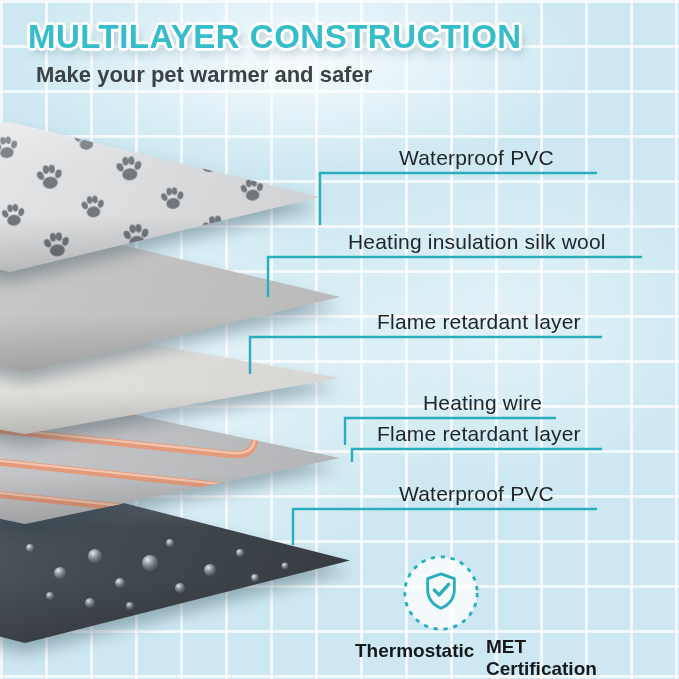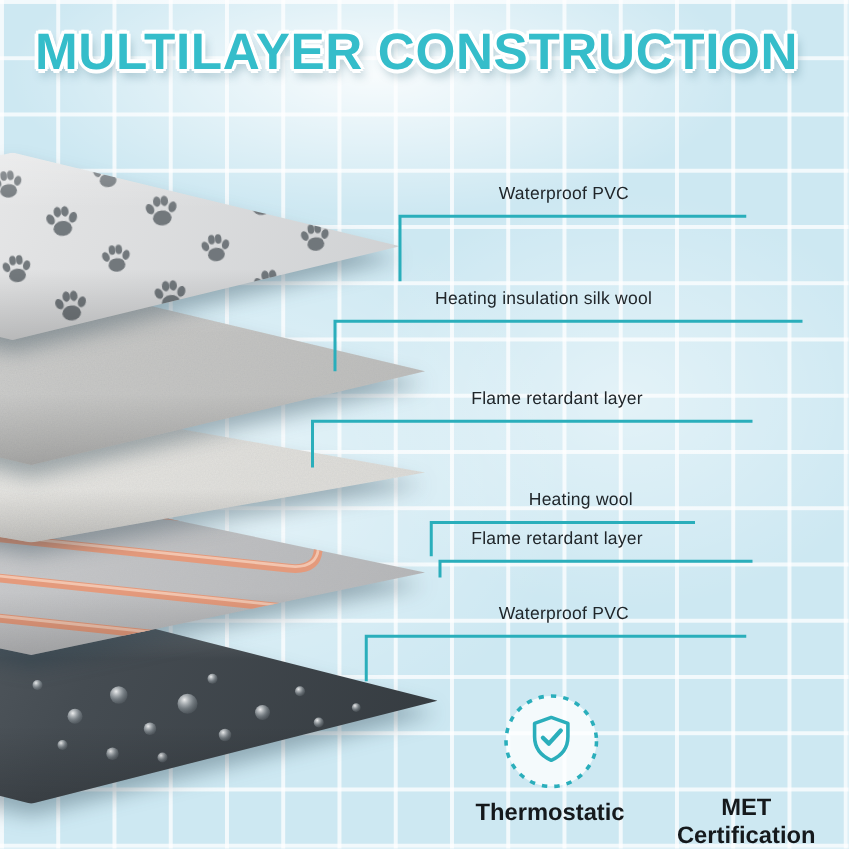--- a/index.html
+++ b/index.html
@@ -18,21 +18,21 @@
   }
   .haze{
     position:absolute;inset:0;pointer-events:none;z-index:1;
     background:
       radial-gradient(ellipse 420px 160px at 300px 60px, rgba(255,255,255,.85), rgba(255,255,255,0) 70%),
       radial-gradient(ellipse 400px 320px at 180px 380px, rgba(255,255,255,.5), rgba(255,255,255,0) 70%),
       radial-gradient(ellipse 320px 240px at 500px 320px, rgba(255,255,255,.45), rgba(255,255,255,0) 70%);
   }
   .header{position:absolute;left:28px;top:18px;z-index:10;}
   .title{
-    margin:0;font-size:41px;font-weight:800;letter-spacing:.5px;color:var(--title,#35bdca);
+    margin:0;font-size:33px;font-weight:800;letter-spacing:.5px;color:var(--title,#35bdca);
     text-shadow:
       -3px 0 0 #fff, 3px 0 0 #fff, 0 -3px 0 #fff, 0 3px 0 #fff,
       -2px -2px 0 #fff, 2px -2px 0 #fff, -2px 2px 0 #fff, 2px 2px 0 #fff,
       3px 6px 8px rgba(30,90,110,.35);
   }
   .subtitle{margin:6px 0 0 8px;font-size:22px;font-weight:700;color:var(--heading-text,#3c4347);}
   .sheet{position:absolute;filter:drop-shadow(0 10px 8px rgba(30,55,70,.35));}
   .sheet-inner{
     position:relative;width:100%;height:100%;overflow:hidden;
     clip-path:polygon(50% 0,100% 50%,50% 100%,0 50%);
@@ -46,30 +46,30 @@
   .wool{background:linear-gradient(110deg,#e3e3e1,#c9c9c7 55%,#bcbcba);}
   .flame{background:linear-gradient(110deg,#f5f4f0,#e5e4e0 60%,#dcdbd7);}
   .wirebed{background:linear-gradient(110deg,#dcdddf,#c2c3c5 60%,#b4b5b7);}
   .pvc-bottom{background:linear-gradient(115deg,#6b7278,var(--bottom-layer-dark,#454c52) 55%,#343a3f);}
   .paw{fill:#5a6166;opacity:.82;}
   .wire-path{stroke:var(--wire,#e49a7c);stroke-width:7;fill:none;stroke-linecap:round;stroke-linejoin:round;}
   .wire-hi{stroke:#f5cdb9;stroke-width:2.2;fill:none;stroke-linecap:round;stroke-linejoin:round;opacity:.85;}
   .connectors{position:absolute;inset:0;z-index:8;pointer-events:none;}
   .conn{stroke:var(--accent,#2aaebb);stroke-width:2.4;fill:none;}
   .layer-label{
-    position:absolute;z-index:9;font-size:14px;color:var(--label-text,#20262a);
+    position:absolute;z-index:9;font-size:21px;color:var(--label-text,#20262a);
     white-space:nowrap;letter-spacing:.2px;
   }
   .badge{position:absolute;z-index:9;}
   .dash{fill:rgba(255,255,255,.78);stroke:var(--accent,#2aaebb);stroke-width:3;stroke-dasharray:4.5 6;}
   .ic{stroke:var(--accent,#2aaebb);stroke-width:3;fill:none;stroke-linecap:round;stroke-linejoin:round;}
   .met-text{font-size:17px;font-weight:700;fill:var(--accent,#2aaebb);letter-spacing:1px;}
   .badge-label{
     position:absolute;z-index:9;font-size:19px;font-weight:700;color:#15191c;
-    text-align:center;line-height:1.15;
+    line-height:1.15;
   }
 </style>
 </head>
 <body>
 
 <div class="stage">
 
   <svg width="0" height="0" style="position:absolute" aria-hidden="true">
     <defs>
       <g id="pawShape">
@@ -92,20 +92,21 @@
         <stop offset="60%" stop-color="#cfd8dd" stop-opacity="0.35"></stop>
         <stop offset="100%" stop-color="#9aa4aa" stop-opacity="0.12"></stop>
       </radialGradient>
     </defs>
   </svg>
 
   <div class="haze"></div>
 
   <div class="header">
     <h1 class="title">MULTILAYER CONSTRUCTION</h1>
+    <h2 class="subtitle">Make your pet warmer and safer</h2>
   </div>
 
   <div class="sheet" style="left:-300px;top:122px;width:620px;height:150px;z-index:7">
     <div class="sheet-inner pvc-top">
       <svg class="fill-svg" viewBox="0 0 620 150" preserveAspectRatio="none">
         <rect x="0" y="0" width="620" height="150" fill="url(#pawPattern)"></rect>
       </svg>
     </div>
   </div>
 
@@ -166,28 +167,28 @@
     <polyline class="conn" points="642,257 268,257 268,297"></polyline>
     <polyline class="conn" points="602,337 250,337 250,374"></polyline>
     <polyline class="conn" points="556,418 345,418 345,445"></polyline>
     <polyline class="conn" points="602,449 352,449 352,462"></polyline>
     <polyline class="conn" points="597,509 293,509 293,545"></polyline>
   </svg>
 
   <div class="layer-label" style="left:399px;top:146px">Waterproof PVC</div>
   <div class="layer-label" style="left:348px;top:230px">Heating insulation silk wool</div>
   <div class="layer-label" style="left:377px;top:310px">Flame retardant layer</div>
-  <div class="layer-label" style="left:423px;top:391px">Heating wool</div>
+  <div class="layer-label" style="left:423px;top:391px">Heating wire</div>
   <div class="layer-label" style="left:377px;top:422px">Flame retardant layer</div>
   <div class="layer-label" style="left:399px;top:482px">Waterproof PVC</div>
 
   <div class="badge" style="left:401px;top:553px">
     <svg width="80" height="80" viewBox="0 0 84 84">
       <circle class="dash" cx="42" cy="42" r="38"></circle>
       <path class="ic" d="M42 22 L56 27 V38 C56 48 50 54.5 42 58 C34 54.5 28 48 28 38 V27 Z"></path>
       <path class="ic" style="stroke-width:3.6" d="M35 39 L40 44 L50 33"></path>
     </svg>
   </div>
   <div class="badge-label" style="left:355px;top:640px;width:170px">Thermostatic</div>
 
-  <div class="badge-label" style="left:537px;top:636px;width:120px">MET Certification</div>
+  <div class="badge-label" style="left:486px;top:636px;width:120px">MET Certification</div>
 
 </div>
 
 </body></html>

